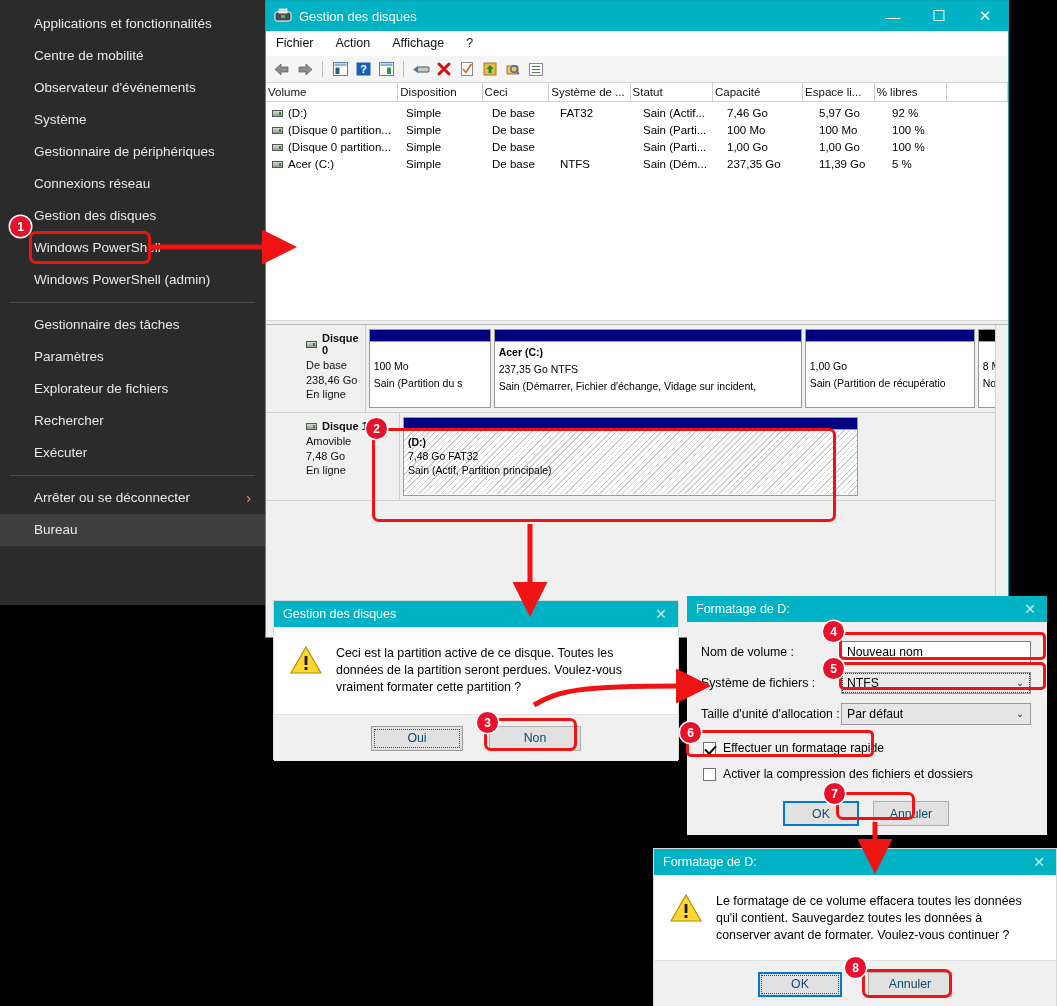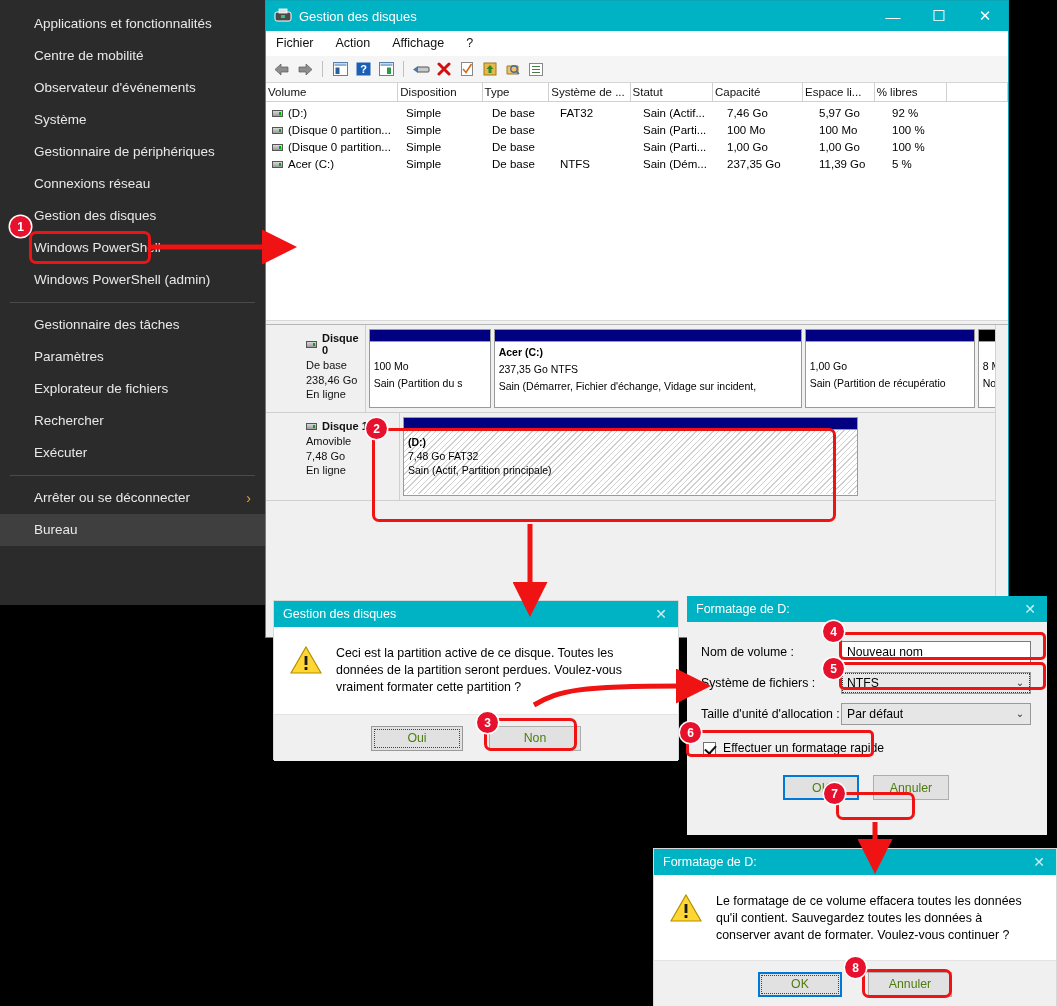--- a/index.html
+++ b/index.html
@@ -122,21 +122,21 @@
            font-size: 14px; color: #cfeff3;}
   .dlg-body { background: #fff; padding: 18px 16px 12px 16px; display: flex; gap: 14px; }
   .warn-ico { width: 32px; height: 30px; flex: none; }
   .dlg-msg { font-size: 12.4px; color: #000; line-height: 17px; }
   .dlg-foot {
     background: #f0f0f0; height: 47px; display: flex; align-items: center;
     justify-content: center; gap: 26px; border-top: 1px solid #e3e3e3;
   }
   .btn {
     min-width: 88px; height: 25px; background: #e1e1e1; border: 1px solid #adadad;
-    font-size: 12.3px; color: #4d7c0f; display:flex; align-items:center; justify-content:center;
+    font-size: 12.3px; color: #0c4a6e; display:flex; align-items:center; justify-content:center;
   }
   .btn.focus { border: 1px solid #999; outline: 1px dotted #444; outline-offset: -4px; }
   .btn.default { border: 2px solid #0078d7; background: #e1e1e1; }
 
   
   .fmt { position: absolute; left: 687px; top: 596px; width: 360px; height: 239px;
          background: #f0f0f0; }
   .fmt-body { padding: 14px 16px 0 14px; }
   .fmt-row { display: flex; align-items: center; height: 31px; }
   .fmt-lbl { width: 140px; font-size: 12.3px; color: #000; }
@@ -327,21 +327,21 @@
         <svg width="14" height="13" viewBox="0 0 14 13">
             <rect x="0.5" y="0.5" width="13" height="12" fill="#fff" stroke="#888"></rect>
             <path d="M3 3.5 h8 M3 6.5 h8 M3 9.5 h8" stroke="#4a7a4a" stroke-width="1.2"></path>
           </svg>
       </span>
     </div>
 
     <div class="vol-head">
       <div style="width:135px">Volume</div>
       <div style="width:86px">Disposition</div>
-      <div style="width:68px">Type</div>
+      <div style="width:68px">Ceci</div>
       <div style="width:83px">Système de ...</div>
       <div style="width:84px">Statut</div>
       <div style="width:92px">Capacité</div>
       <div style="width:73px">Espace li...</div>
       <div style="width:74px">% libres</div>
       <div style="width:62px"></div>
     </div>
 
     <div class="vol-body">
       <div style="height:3px"></div>
@@ -515,20 +515,24 @@
         <div class="combo">
           <span>Par défaut</span>
           <span class="arr">⌄</span>
         </div>
       </div>
       <div style="height:6px"></div>
       <div class="chk-row">
         <span class="chk on"></span>
         <span class="chk-lbl">Effectuer un formatage rapide</span>
       </div>
+      <div class="chk-row">
+        <span class="chk"></span>
+        <span class="chk-lbl">Activer la compression des fichiers et dossiers</span>
+      </div>
       <div class="fmt-foot">
         <div class="btn default" style="min-width:76px">
           <span>OK</span>
         </div>
         <div class="btn" style="min-width:76px">
           <span>Annuler</span>
         </div>
       </div>
     </div>
   </div>

